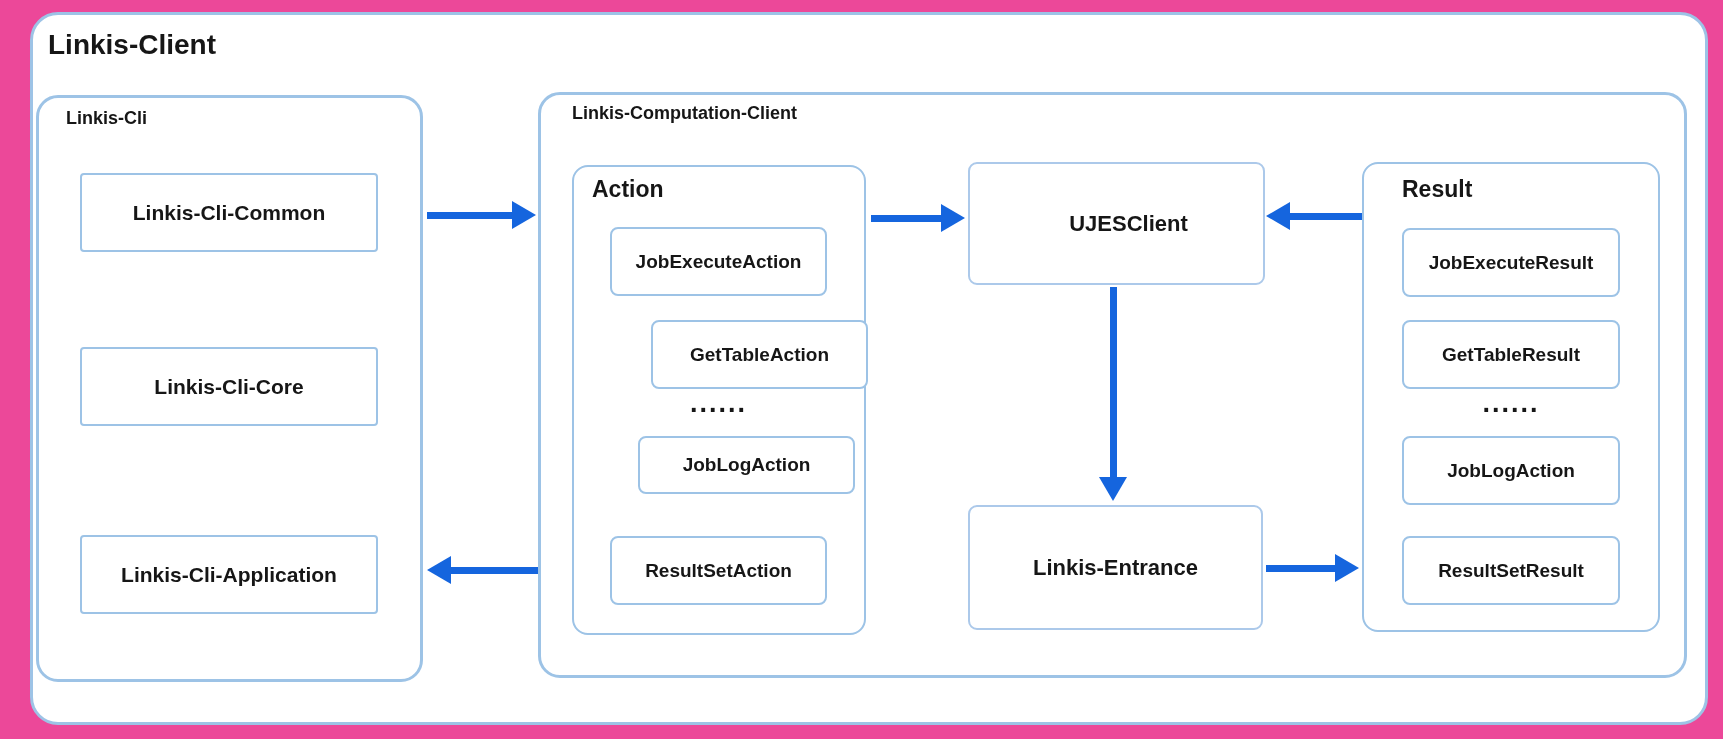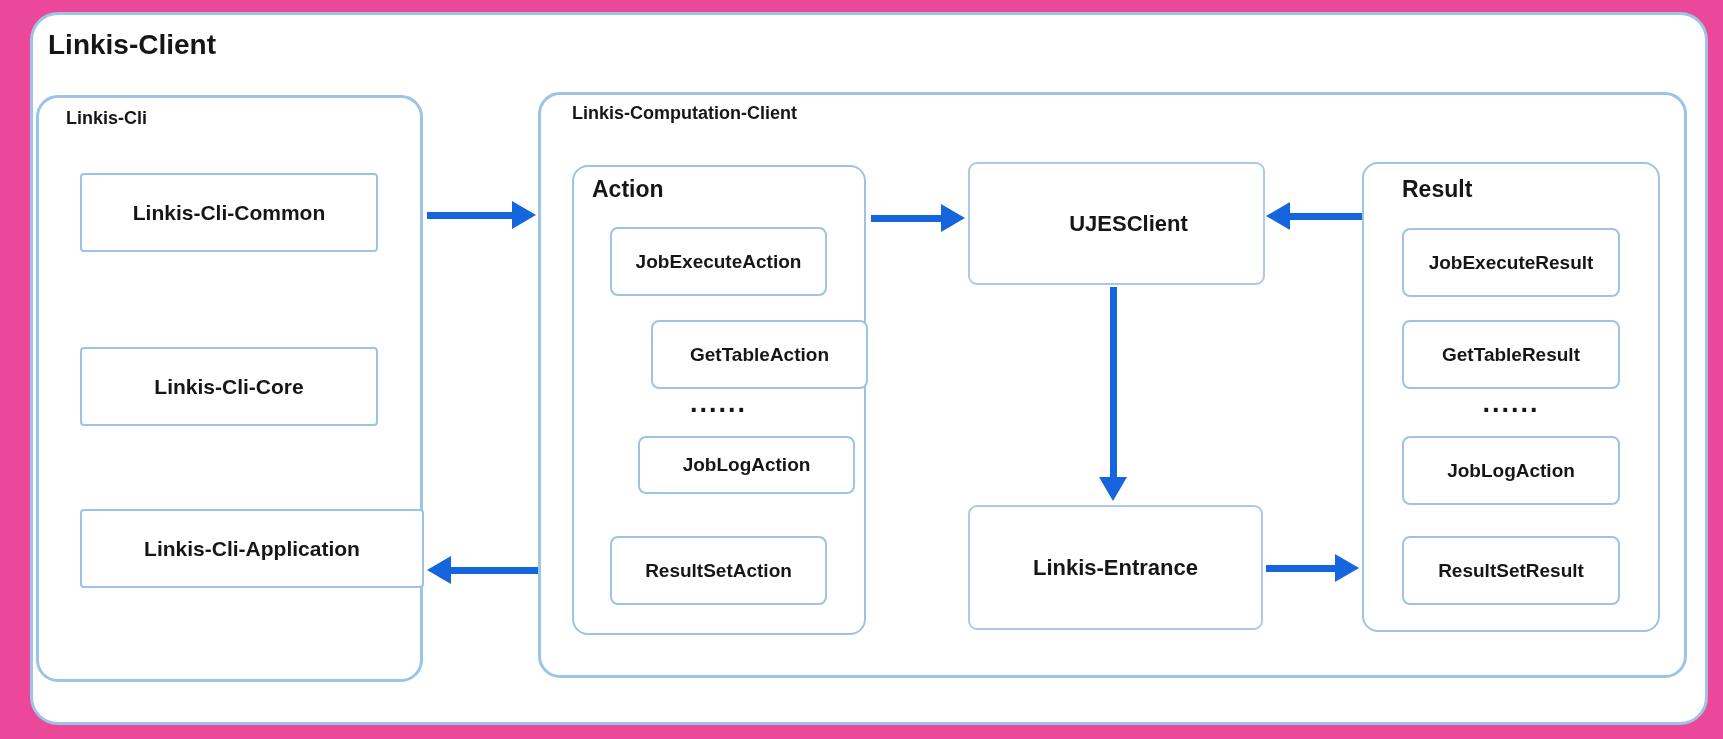--- a/index.html
+++ b/index.html
@@ -41,21 +41,21 @@
 <div class="canvas">
 
   <div class="group g-outer" style="left:30px;top:12px;width:1678px;height:713px;"></div>
   <div class="title t-xl" style="left:48px;top:28px;">Linkis-Client</div>
 
   <div class="group g-big" style="left:36px;top:95px;width:387px;height:587px;"></div>
   <div class="title t-lg" style="left:66px;top:108px;">Linkis-Cli</div>
 
   <div class="node n-plain" style="left:80px;top:173px;width:298px;height:79px;">Linkis-Cli-Common</div>
   <div class="node n-plain" style="left:80px;top:347px;width:298px;height:79px;">Linkis-Cli-Core</div>
-  <div class="node n-plain" style="left:80px;top:509px;width:344px;height:79px;">Linkis-Cli-Application</div>
+  <div class="node n-plain" style="left:80px;top:535px;width:298px;height:79px;">Linkis-Cli-Application</div>
 
   <div class="group g-big" style="left:538px;top:92px;width:1149px;height:586px;"></div>
   <div class="title t-lg" style="left:572px;top:103px;">Linkis-Computation-Client</div>
 
   <div class="group g-mid" style="left:572px;top:165px;width:294px;height:470px;"></div>
   <div class="title t-md" style="left:592px;top:176px;">Action</div>
   <div class="node n-round" style="left:610px;top:227px;width:217px;height:69px;">JobExecuteAction</div>
   <div class="node n-round" style="left:610px;top:320px;width:217px;height:69px;margin-left:41px;">GetTableAction</div>
   <div class="dots" style="left:610px;top:390px;width:217px;">......</div>
   <div class="node n-round" style="left:638px;top:436px;width:217px;height:58px;text-align:right;">JobLogAction</div>

